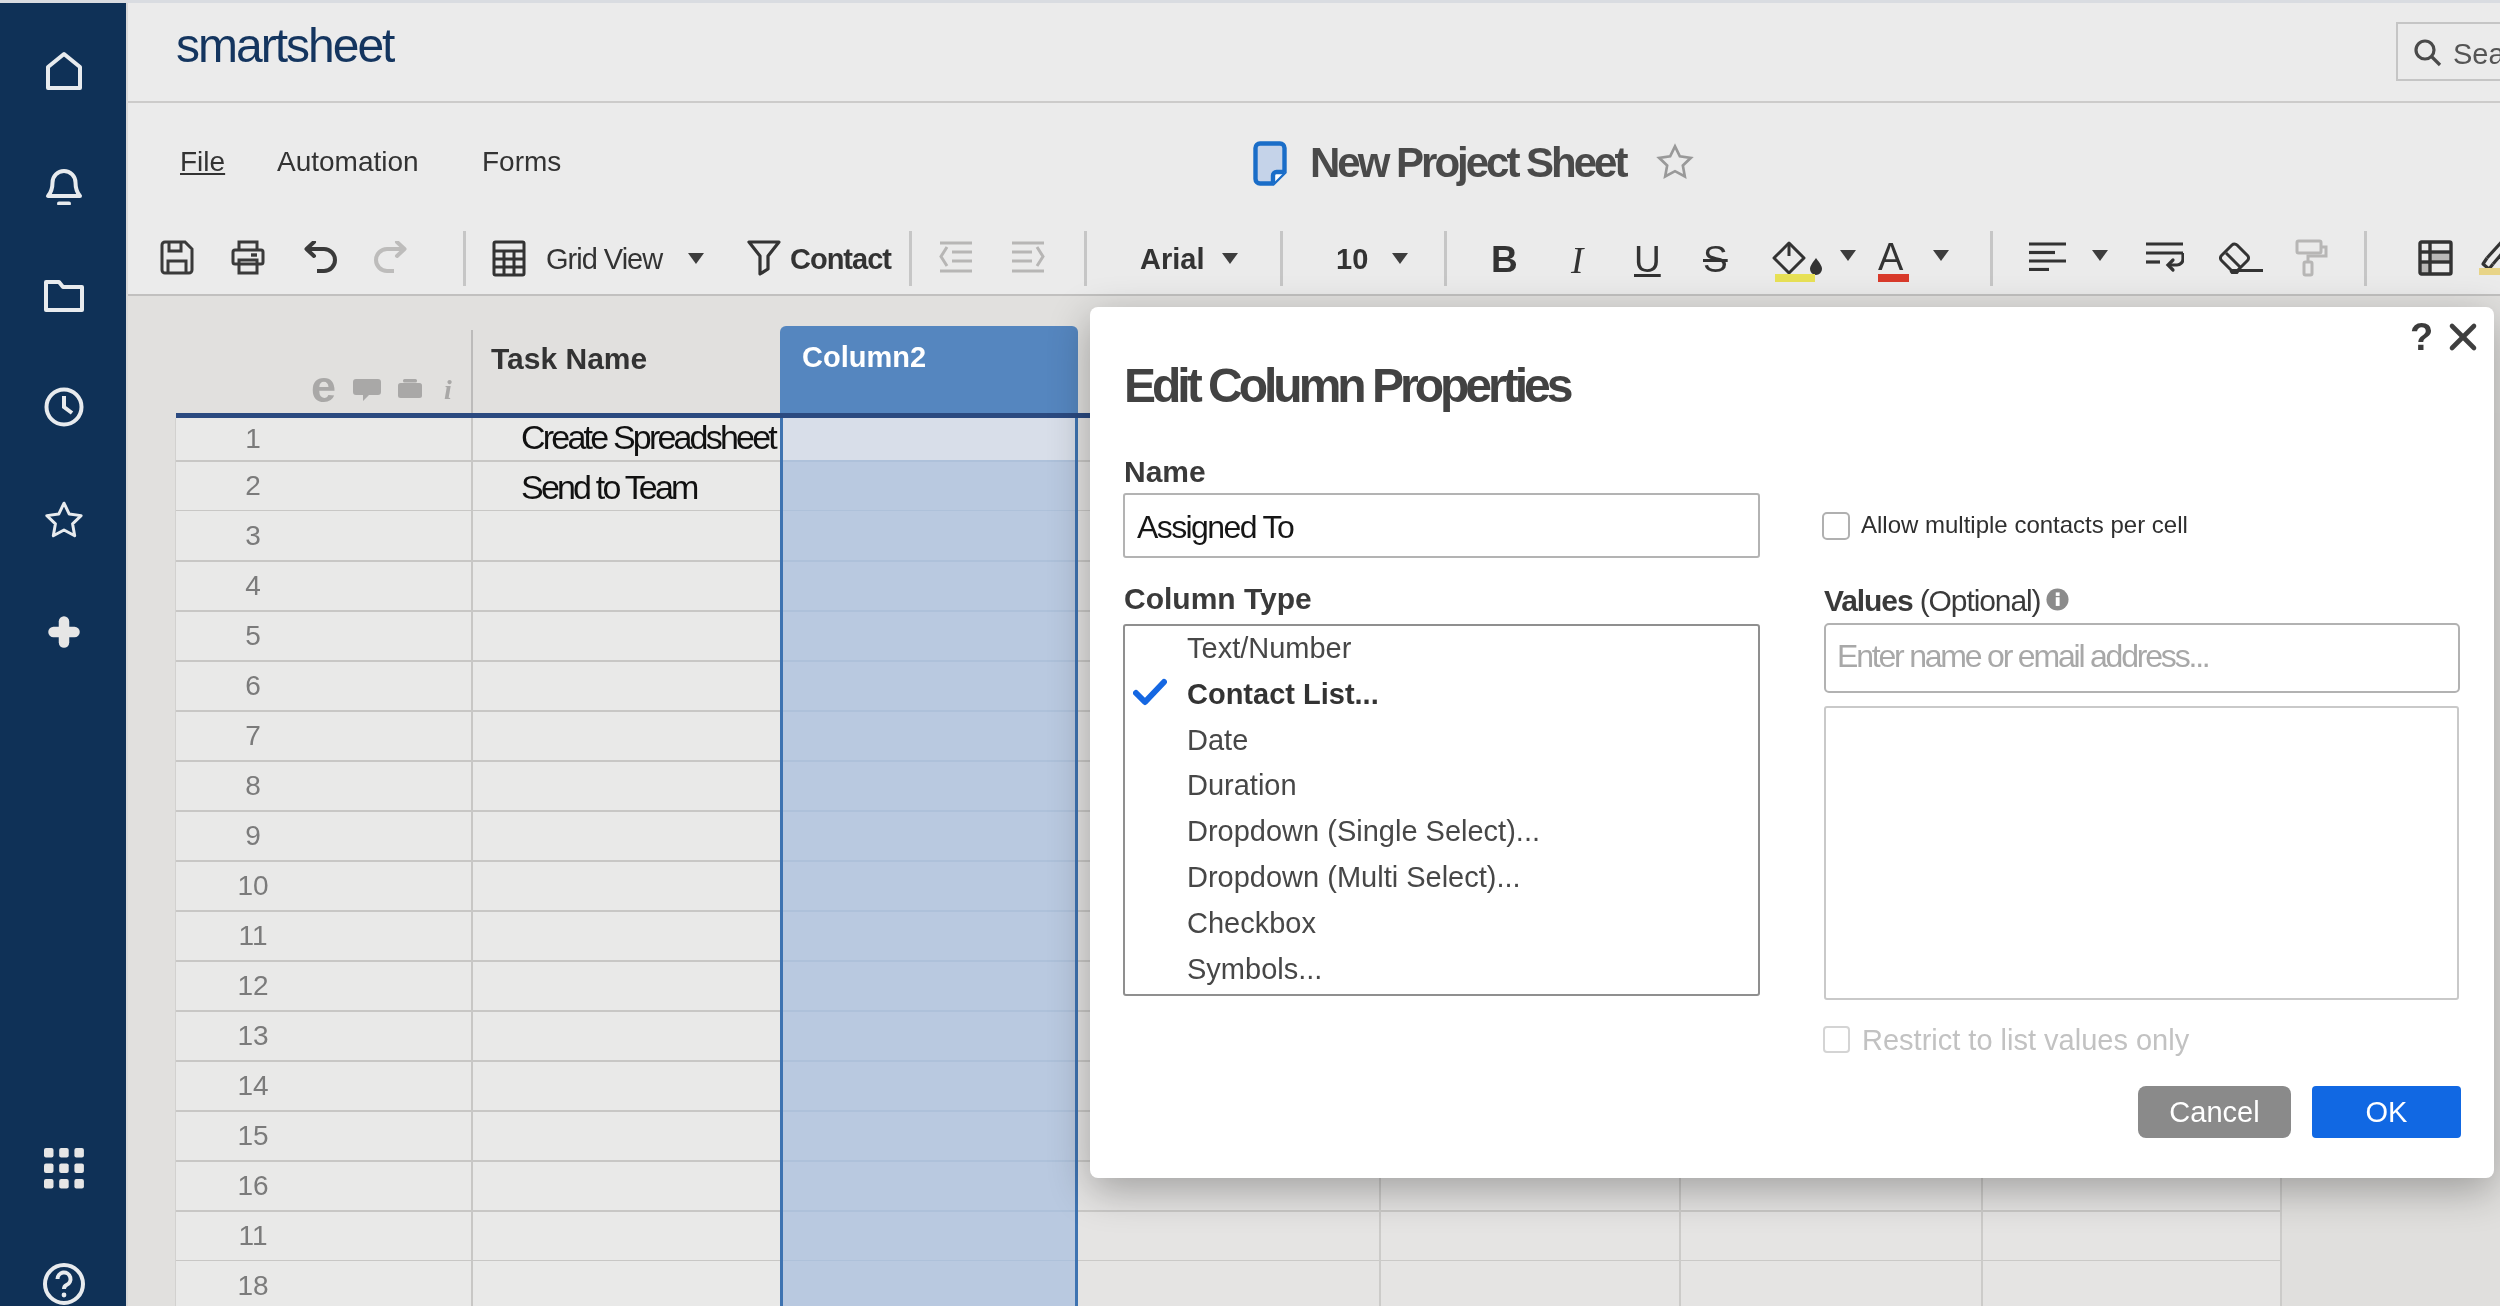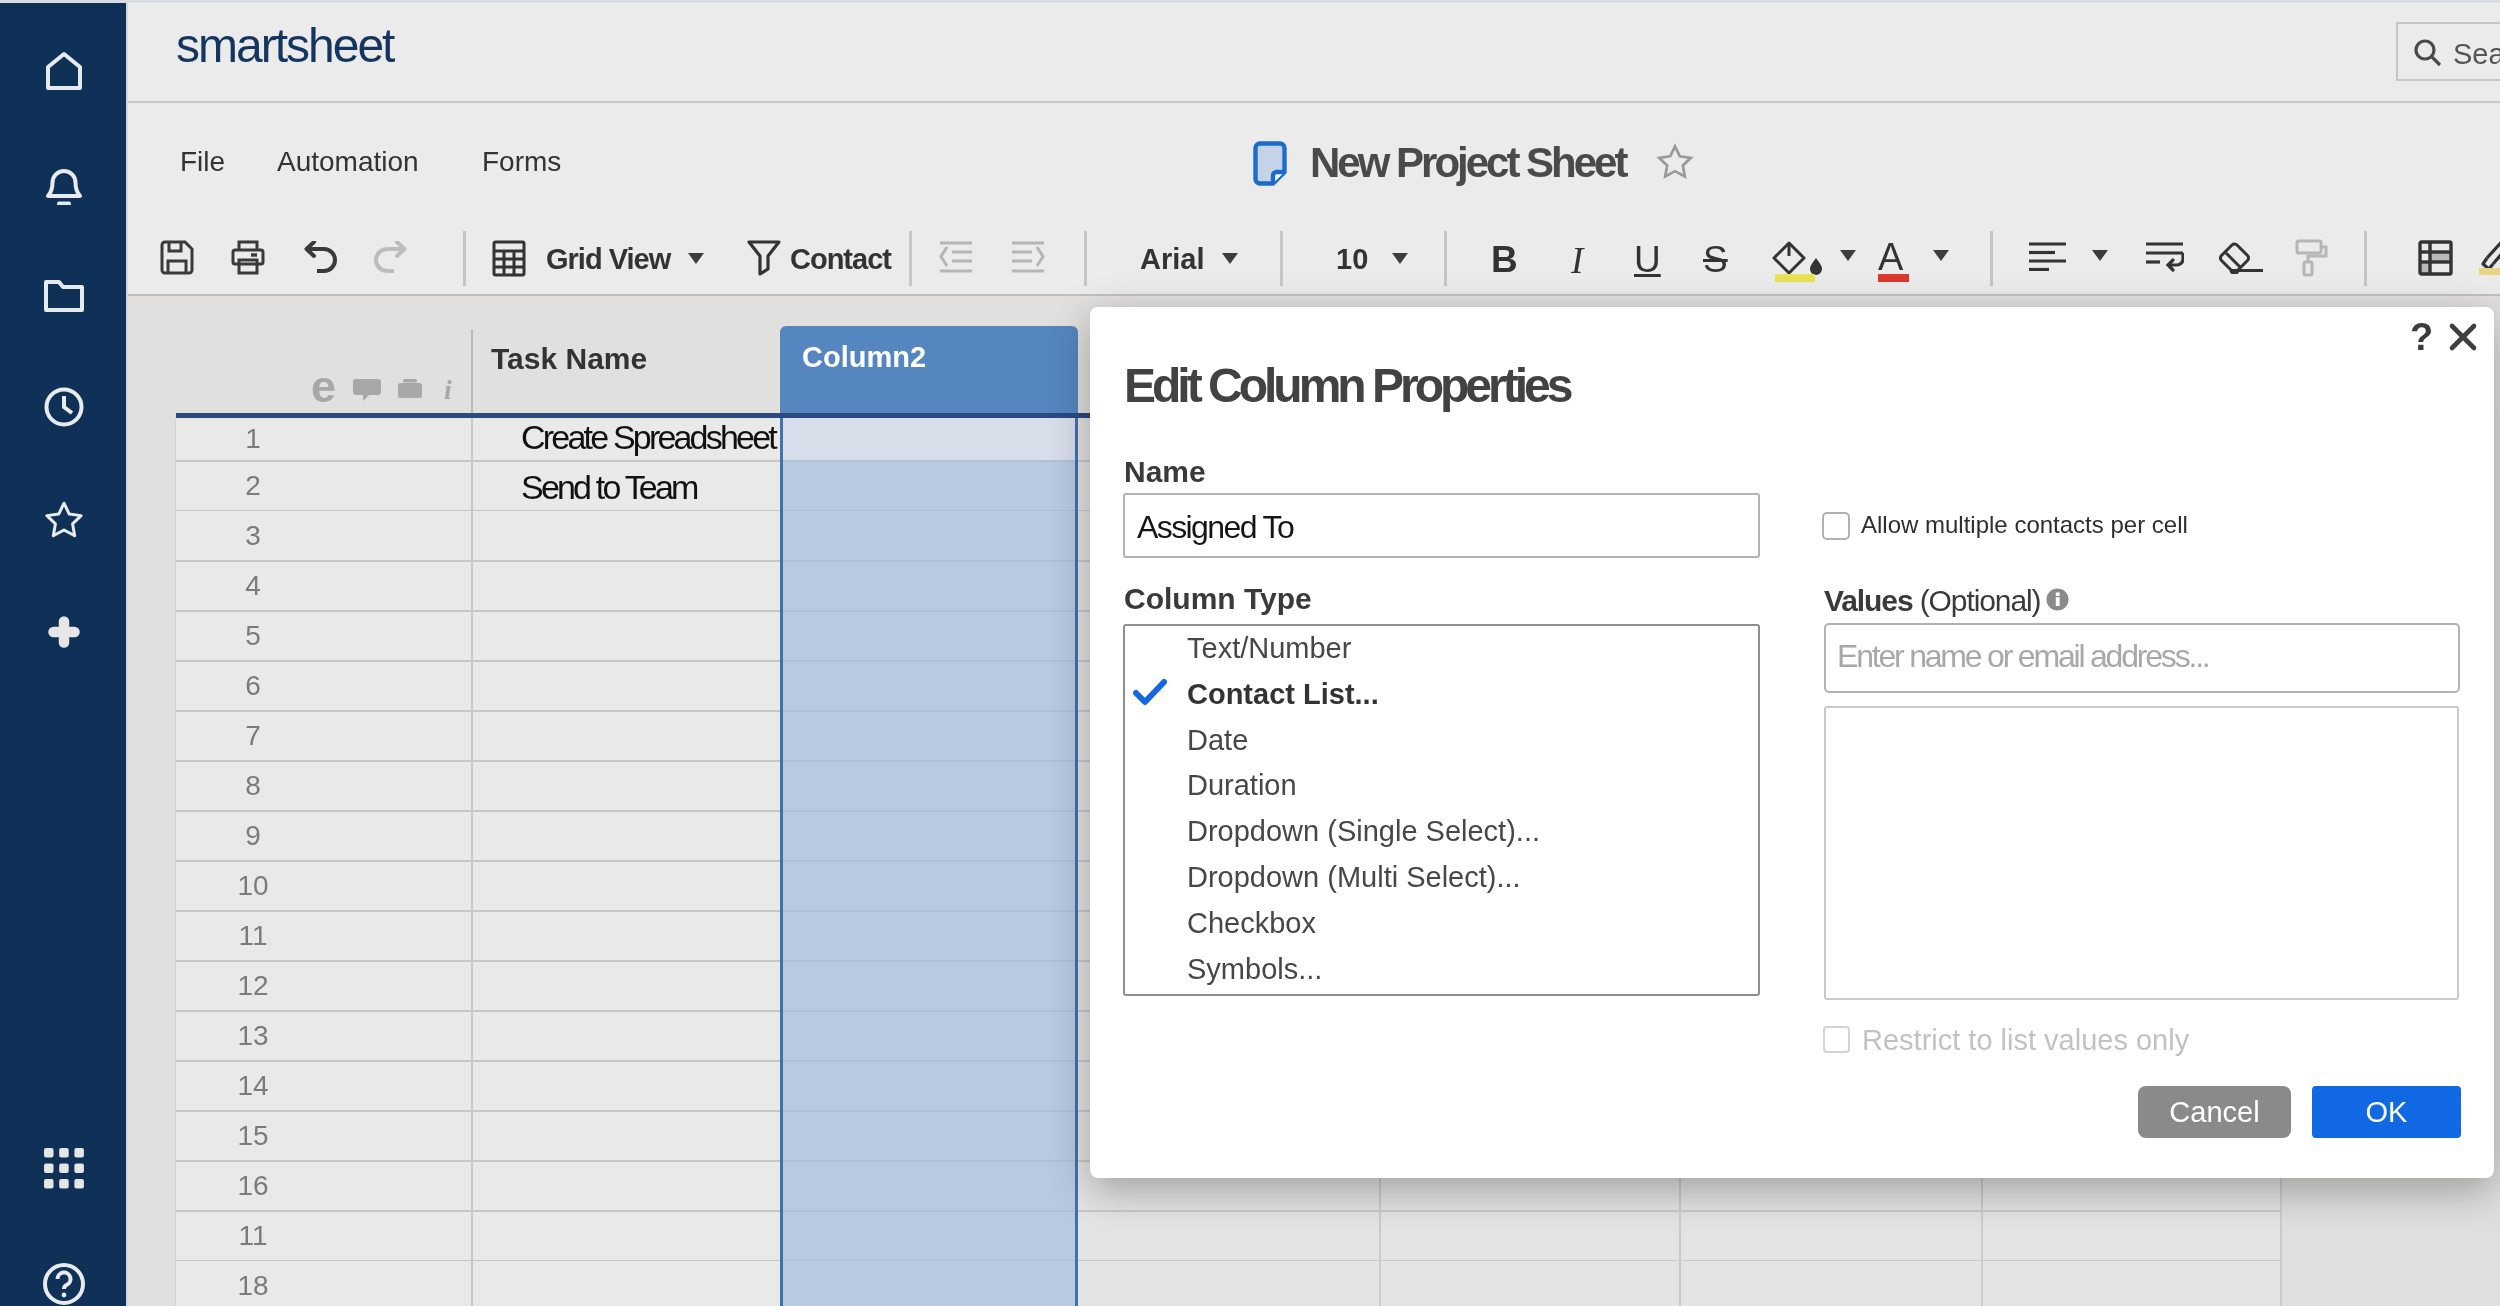--- a/index.html
+++ b/index.html
@@ -17,21 +17,21 @@
 <div class="abs" id="logo" style="left:176px;top:22px;font-size:48px;font-weight:normal;color:#14355f;letter-spacing:-2px;line-height:48px;">smartsheet</div>
 
 <div class="abs" style="left:2396px;top:22px;width:112px;height:59px;border:2px solid #c5c5c5;background:#ebebeb;"></div>
 <svg class="abs" style="left:2412px;top:37px;" width="32" height="32" viewBox="0 0 32 32" fill="none" stroke="#4a4a4a" stroke-width="3.2">
     <circle cx="13" cy="13" r="9"></circle>
     <line x1="20" y1="20" x2="28" y2="28"></line>
   </svg>
 <div class="abs" style="left:2453px;top:38px;font-size:29px;color:#555;">Sea</div>
 
 <div class="abs" style="left:128px;top:103px;width:2372px;height:193px;background:#ebebeb;border-bottom:2px solid #c1c0bf;"></div>
-<div class="abs" style="left:180px;top:146px;font-size:28px;color:#333;">File</div>
+<div class="abs" style="left:180px;top:146px;font-size:28px;color:#333;text-decoration:underline;">File</div>
 <div class="abs" style="left:277px;top:146px;font-size:28px;color:#333;">Automation</div>
 <div class="abs" style="left:482px;top:146px;font-size:28px;color:#333;">Forms</div>
 
 <svg class="abs" style="left:1253px;top:141px;" width="34" height="45" viewBox="0 0 34 45">
   <path d="M7 2.5 h20 a4.5 4.5 0 0 1 4.5 4.5 v24 l-11.5 11.5 h-13 a4.5 4.5 0 0 1 -4.5 -4.5 v-31 a4.5 4.5 0 0 1 4.5 -4.5 z" fill="#c5d3e9" stroke="#1a6dc8" stroke-width="4.4"></path>
   <path d="M31.5 31 h-8 a3.5 3.5 0 0 0 -3.5 3.5 v8" fill="#ffffff" stroke="#1a6dc8" stroke-width="4.4"></path>
 </svg>
 <div class="abs" id="ptitle" style="left:1310px;top:139px;font-size:42px;font-weight:bold;color:#4a4a4a;letter-spacing:-3px;">New Project Sheet</div>
 <svg class="abs" style="left:1655px;top:142px;" width="40" height="40" viewBox="0 0 24 24" fill="none" stroke="#999" stroke-width="1.6">
     <path d="M12 2.6 L14.9 8.6 L21.5 9.5 L16.7 14.1 L17.9 20.7 L12 17.5 L6.1 20.7 L7.3 14.1 L2.5 9.5 L9.1 8.6 Z"></path>
@@ -62,21 +62,21 @@
 <div class="abs" style="left:463px;top:231px;width:3px;height:55px;background:#c6c6c6;"></div>
 
 <svg class="abs" style="left:492px;top:240px;" width="34" height="37" viewBox="0 0 34 37" fill="none" stroke="#333" stroke-width="3">
   <rect x="2" y="2" width="30" height="33" rx="1.5"></rect>
   <line x1="2" y1="11" x2="32" y2="11"></line>
   <line x1="2" y1="19" x2="32" y2="19"></line>
   <line x1="2" y1="27" x2="32" y2="27"></line>
   <line x1="12" y1="11" x2="12" y2="35"></line>
   <line x1="22" y1="11" x2="22" y2="35"></line>
 </svg>
-<div class="abs" style="left:546px;top:243px;font-size:29px;font-weight:bold;color:#333;letter-spacing:-1px;">Grid View</div>
+<div class="abs" style="left:546px;top:243px;font-size:29px;font-weight:normal;color:#333;letter-spacing:-1px;">Grid View</div>
 <div class="abs" style="left:688px;top:253px;width:0;height:0;border-left:8px solid transparent;border-right:8px solid transparent;border-top:11px solid #3d3d3d;"></div>
 
 <svg class="abs" style="left:747px;top:240px;" width="34" height="38" viewBox="0 0 34 38" fill="none" stroke="#333" stroke-width="3.2">
   <path d="M2 2 h30 L21 16 v13 l-8 5 v-18 z" stroke-linejoin="round"></path>
 </svg>
 <div class="abs" style="left:790px;top:243px;font-size:29px;font-weight:bold;color:#333;letter-spacing:-1px;">Contact</div>
 <div class="abs" style="left:909px;top:231px;width:3px;height:55px;background:#c6c6c6;"></div>
 
 <svg class="abs" style="left:939px;top:241px;" width="34" height="33" viewBox="0 0 34 33" fill="none" stroke="#b7b6b5" stroke-width="3">
   <line x1="1" y1="2" x2="33" y2="2"></line>

